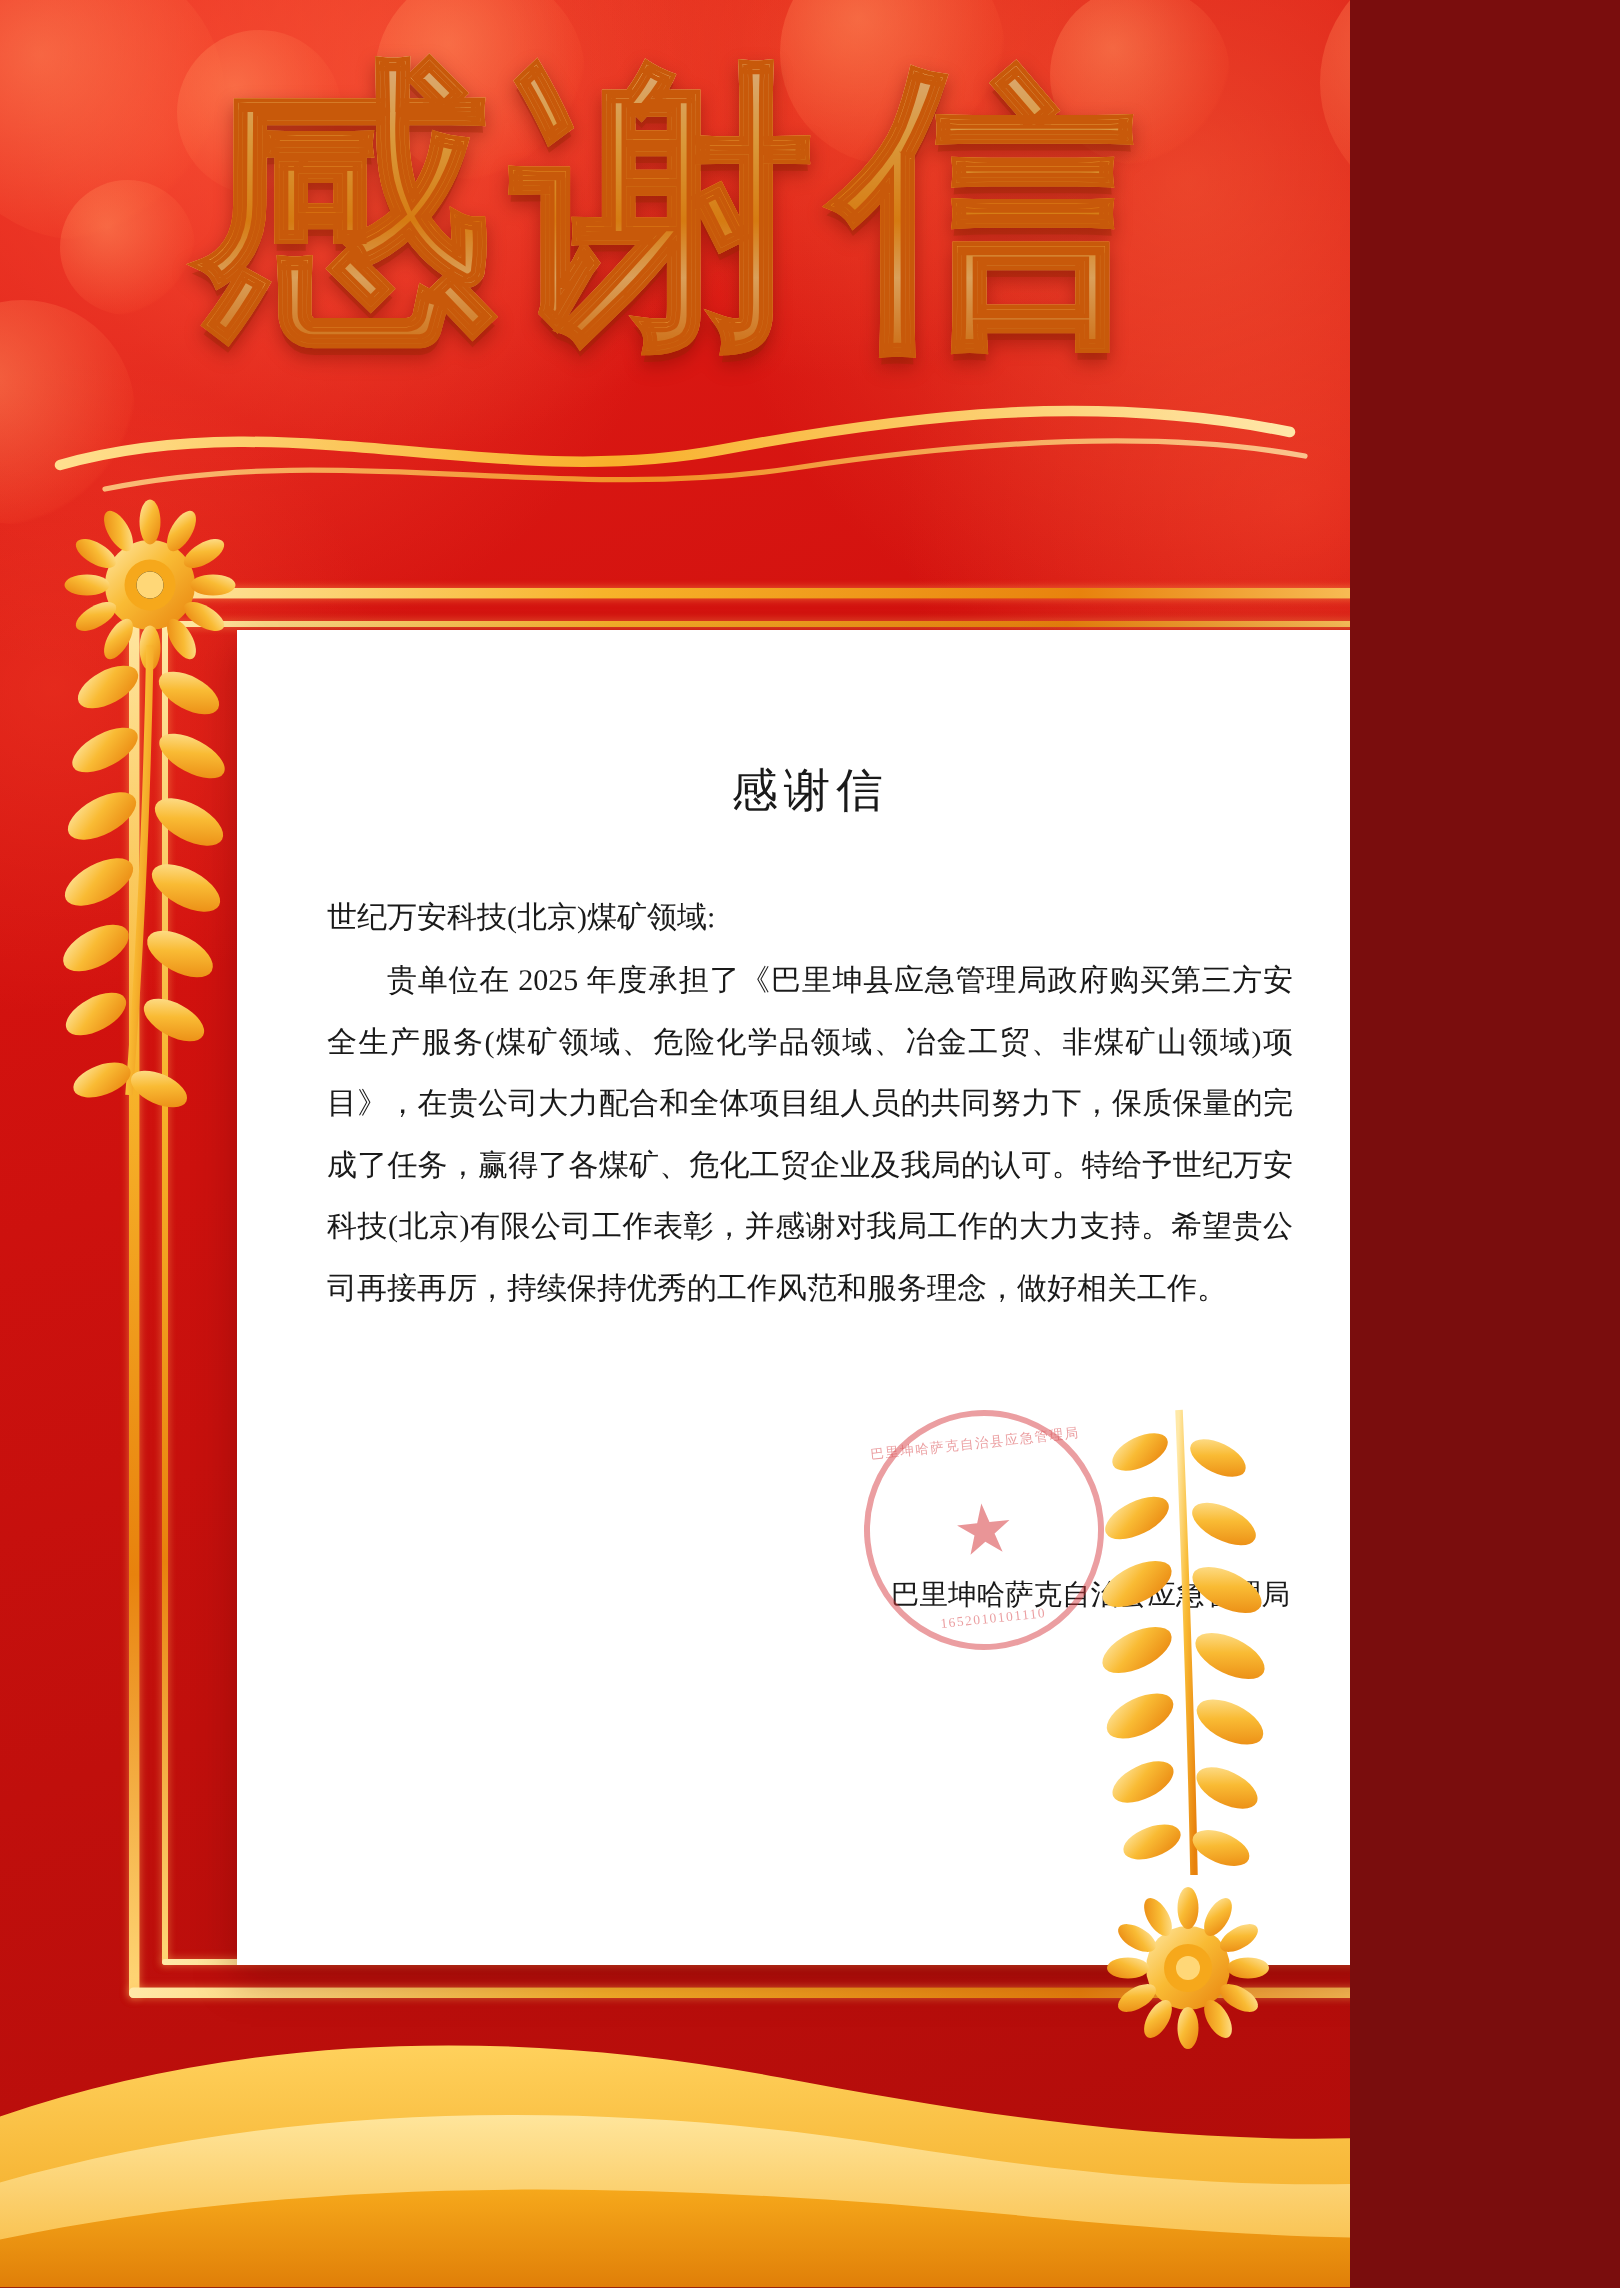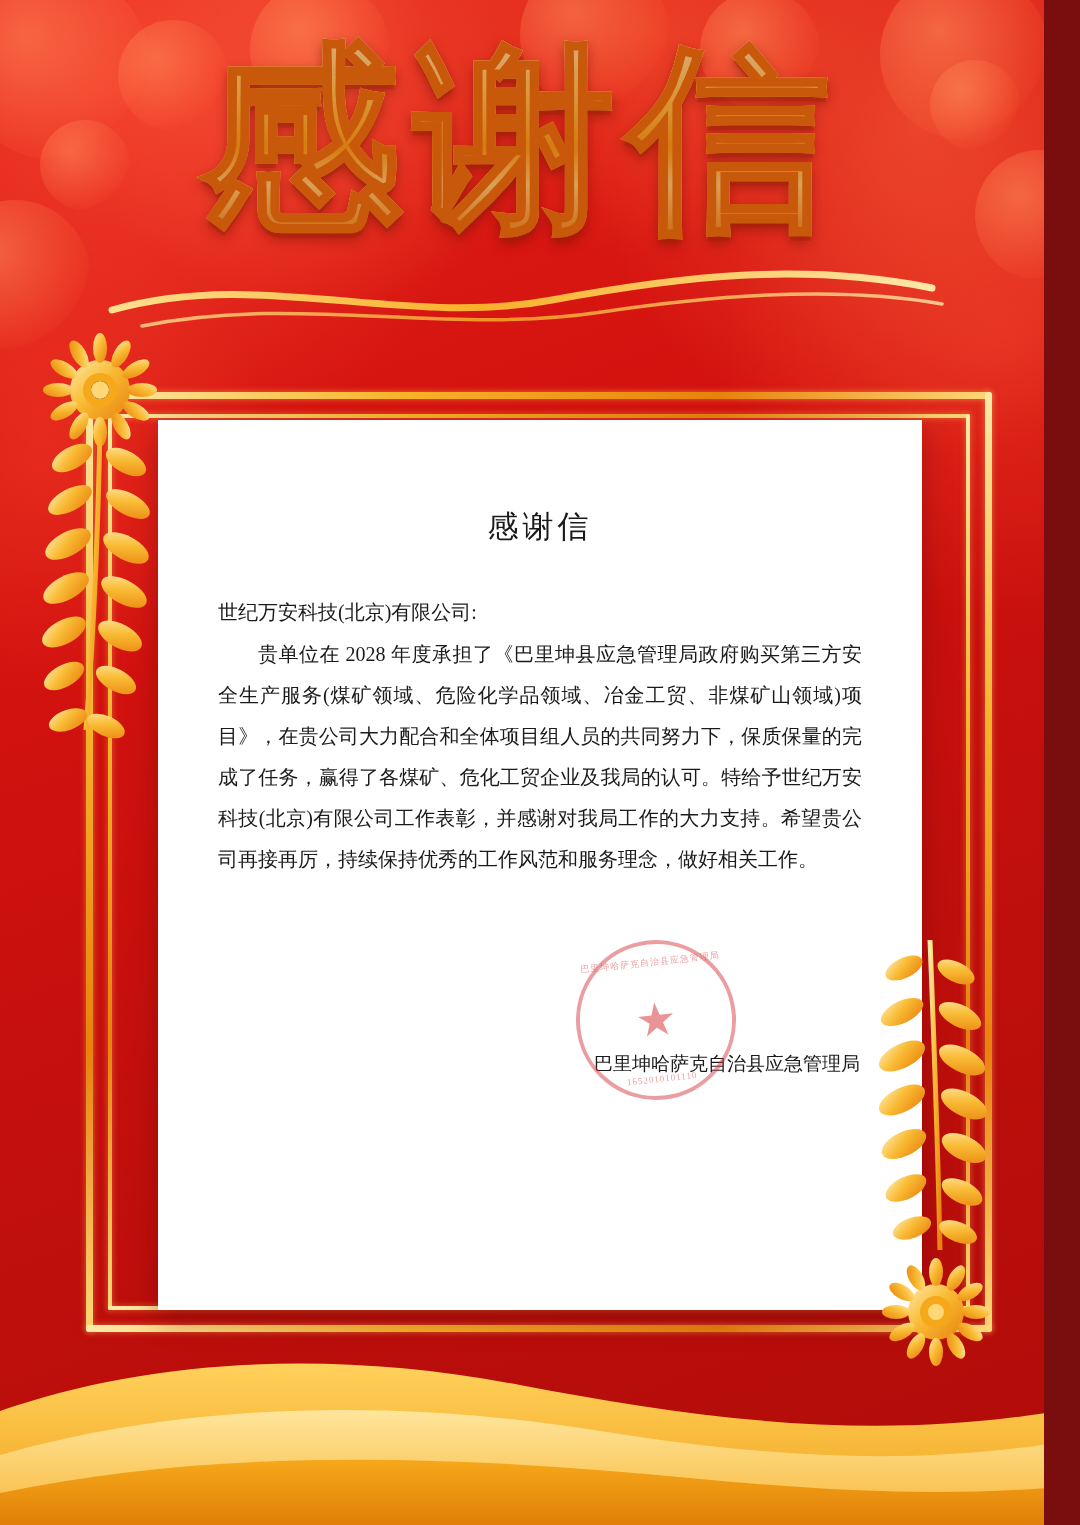--- a/index.html
+++ b/index.html
@@ -2,21 +2,21 @@
 <html lang="zh"><head>
 <meta charset="utf-8">
 <style>
   html, body {
     margin: 0;
     padding: 0;
     background: #7a0d0d;
   }
   .poster {
     position: relative;
-    width: 1044px;
+    width: 900px;
     height: 1525px;
     overflow: hidden;
     font-family: "Liberation Serif", "DejaVu Serif", serif;
     background:
       radial-gradient(circle at 12% 6%, rgba(255,90,60,0.55) 0%, rgba(255,90,60,0) 22%),
       radial-gradient(circle at 30% 3%, rgba(255,120,70,0.45) 0%, rgba(255,120,70,0) 16%),
       radial-gradient(circle at 62% 2%, rgba(255,110,60,0.40) 0%, rgba(255,110,60,0) 14%),
       radial-gradient(circle at 88% 8%, rgba(255,120,70,0.45) 0%, rgba(255,120,70,0) 20%),
       radial-gradient(circle at 96% 22%, rgba(255,80,50,0.40) 0%, rgba(255,80,50,0) 18%),
       radial-gradient(circle at 4% 30%, rgba(255,80,50,0.35) 0%, rgba(255,80,50,0) 16%),
@@ -334,22 +334,22 @@
     <div class="bar outer-bottom"></div>
     <div class="bar inner-top"></div>
     <div class="bar v inner-left"></div>
     <div class="bar v inner-right"></div>
     <div class="bar inner-bottom"></div>
   </div>
 
   <div class="paper">
     <div class="paper-inner">
       <div class="letter-title">感谢信</div>
-      <div class="salutation">世纪万安科技(北京)有限公司:</div>
-      <div class="body-text">贵单位在 2028 年度承担了《巴里坤县应急管理局政府购买第三方安全生产服务(煤矿领域、危险化学品领域、冶金工贸、非煤矿山领域)项目》，在贵公司大力配合和全体项目组人员的共同努力下，保质保量的完成了任务，赢得了各煤矿、危化工贸企业及我局的认可。特给予世纪万安科技(北京)有限公司工作表彰，并感谢对我局工作的大力支持。希望贵公司再接再厉，持续保持优秀的工作风范和服务理念，做好相关工作。</div>
+      <div class="salutation">世纪万安科技(北京)煤矿领域:</div>
+      <div class="body-text">贵单位在 2025 年度承担了《巴里坤县应急管理局政府购买第三方安全生产服务(煤矿领域、危险化学品领域、冶金工贸、非煤矿山领域)项目》，在贵公司大力配合和全体项目组人员的共同努力下，保质保量的完成了任务，赢得了各煤矿、危化工贸企业及我局的认可。特给予世纪万安科技(北京)有限公司工作表彰，并感谢对我局工作的大力支持。希望贵公司再接再厉，持续保持优秀的工作风范和服务理念，做好相关工作。</div>
 
       <div class="seal">
         <div class="seal-top-text">巴里坤哈萨克自治县应急管理局</div>
         <div class="seal-star">★</div>
         <div class="seal-bottom-text">1652010101110</div>
       </div>
 
       <div class="sign-block">
         <div>巴里坤哈萨克自治县应急管理局</div>
       </div>

